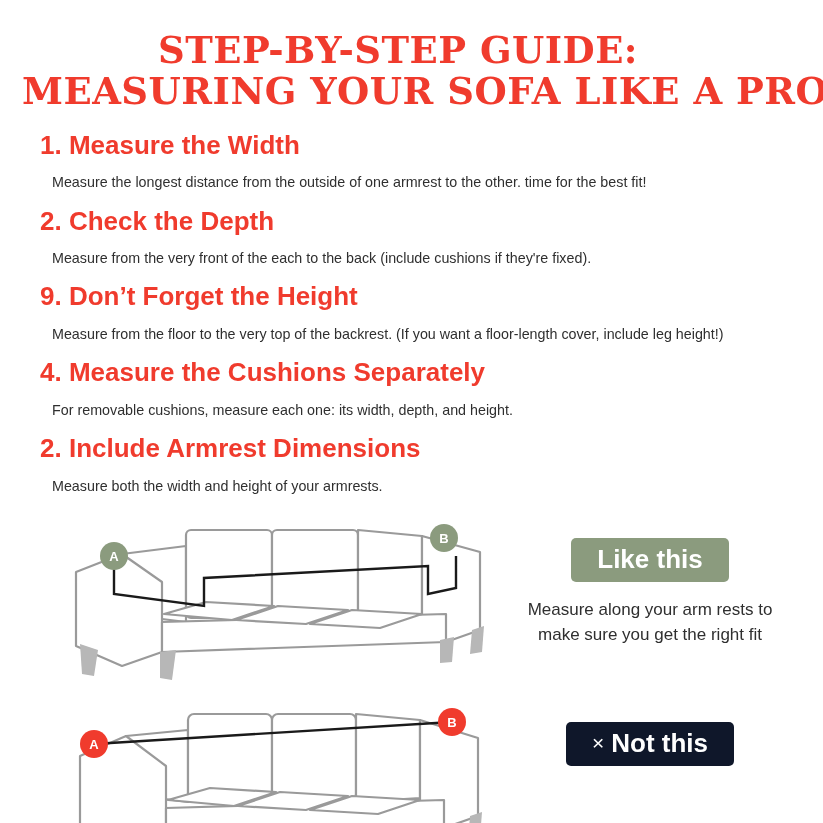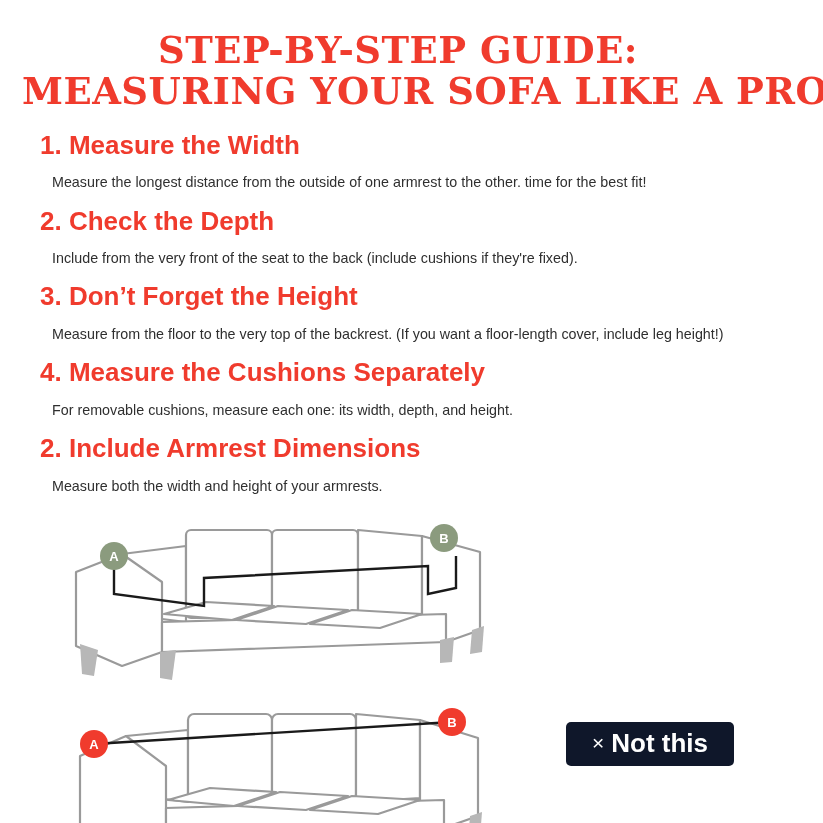--- a/index.html
+++ b/index.html
@@ -113,24 +113,24 @@
     <div class="title-line title-line-2">MEASURING YOUR SOFA LIKE A PRO</div>
   </div>
 
   <div class="steps">
     <div class="step">
       <p class="step-head">1. Measure the Width</p>
       <p class="step-body">Measure the longest distance from the outside of one armrest to the other. time for the best fit!</p>
     </div>
     <div class="step">
       <p class="step-head">2. Check the Depth</p>
-      <p class="step-body">Include from the very front of the seat to the back (include cushions if they're fixed).</p>
-    </div>
-    <div class="step">
-      <p class="step-head">3.  Don’t Forget the Height</p>
+      <p class="step-body">Measure from the very front of the each to the back (include cushions if they're fixed).</p>
+    </div>
+    <div class="step">
+      <p class="step-head">9.  Don’t Forget the Height</p>
       <p class="step-body">Measure from the floor to the very top of the backrest. (If you want a floor-length cover, include leg height!)</p>
     </div>
     <div class="step">
       <p class="step-head">4. Measure the Cushions Separately</p>
       <p class="step-body">For removable cushions, measure each one: its width, depth, and height.</p>
     </div>
     <div class="step">
       <p class="step-head">2. Include Armrest Dimensions</p>
       <p class="step-body">Measure both the width and height of your armrests.</p>
     </div>
@@ -196,20 +196,24 @@
         </g>
 
         <line x1="58" y1="46" x2="416" y2="24" stroke="#1a1a1a" stroke-width="2.4"></line>
         <circle cx="58" cy="46" r="14" fill="#f03b2d"></circle>
         <text x="58" y="51" text-anchor="middle" font-family="Liberation Sans, sans-serif" font-size="13" font-weight="700" fill="#ffffff">A</text>
         <circle cx="416" cy="24" r="14" fill="#f03b2d"></circle>
         <text x="416" y="29" text-anchor="middle" font-family="Liberation Sans, sans-serif" font-size="13" font-weight="700" fill="#ffffff">B</text>
       </svg>
     </div>
 
+    <div class="right-col right-top">
+      <div class="badge badge-like">Like this</div>
+      <div class="caption">Measure along your arm rests to make sure you get the right fit</div>
+    </div>
 
     <div class="right-col right-bottom">
       <div class="badge badge-not"><span class="x-mark">×</span><span>Not this</span></div>
     </div>
 
   </div>
 
   <div class="footer-space"></div>
 </div>
 

